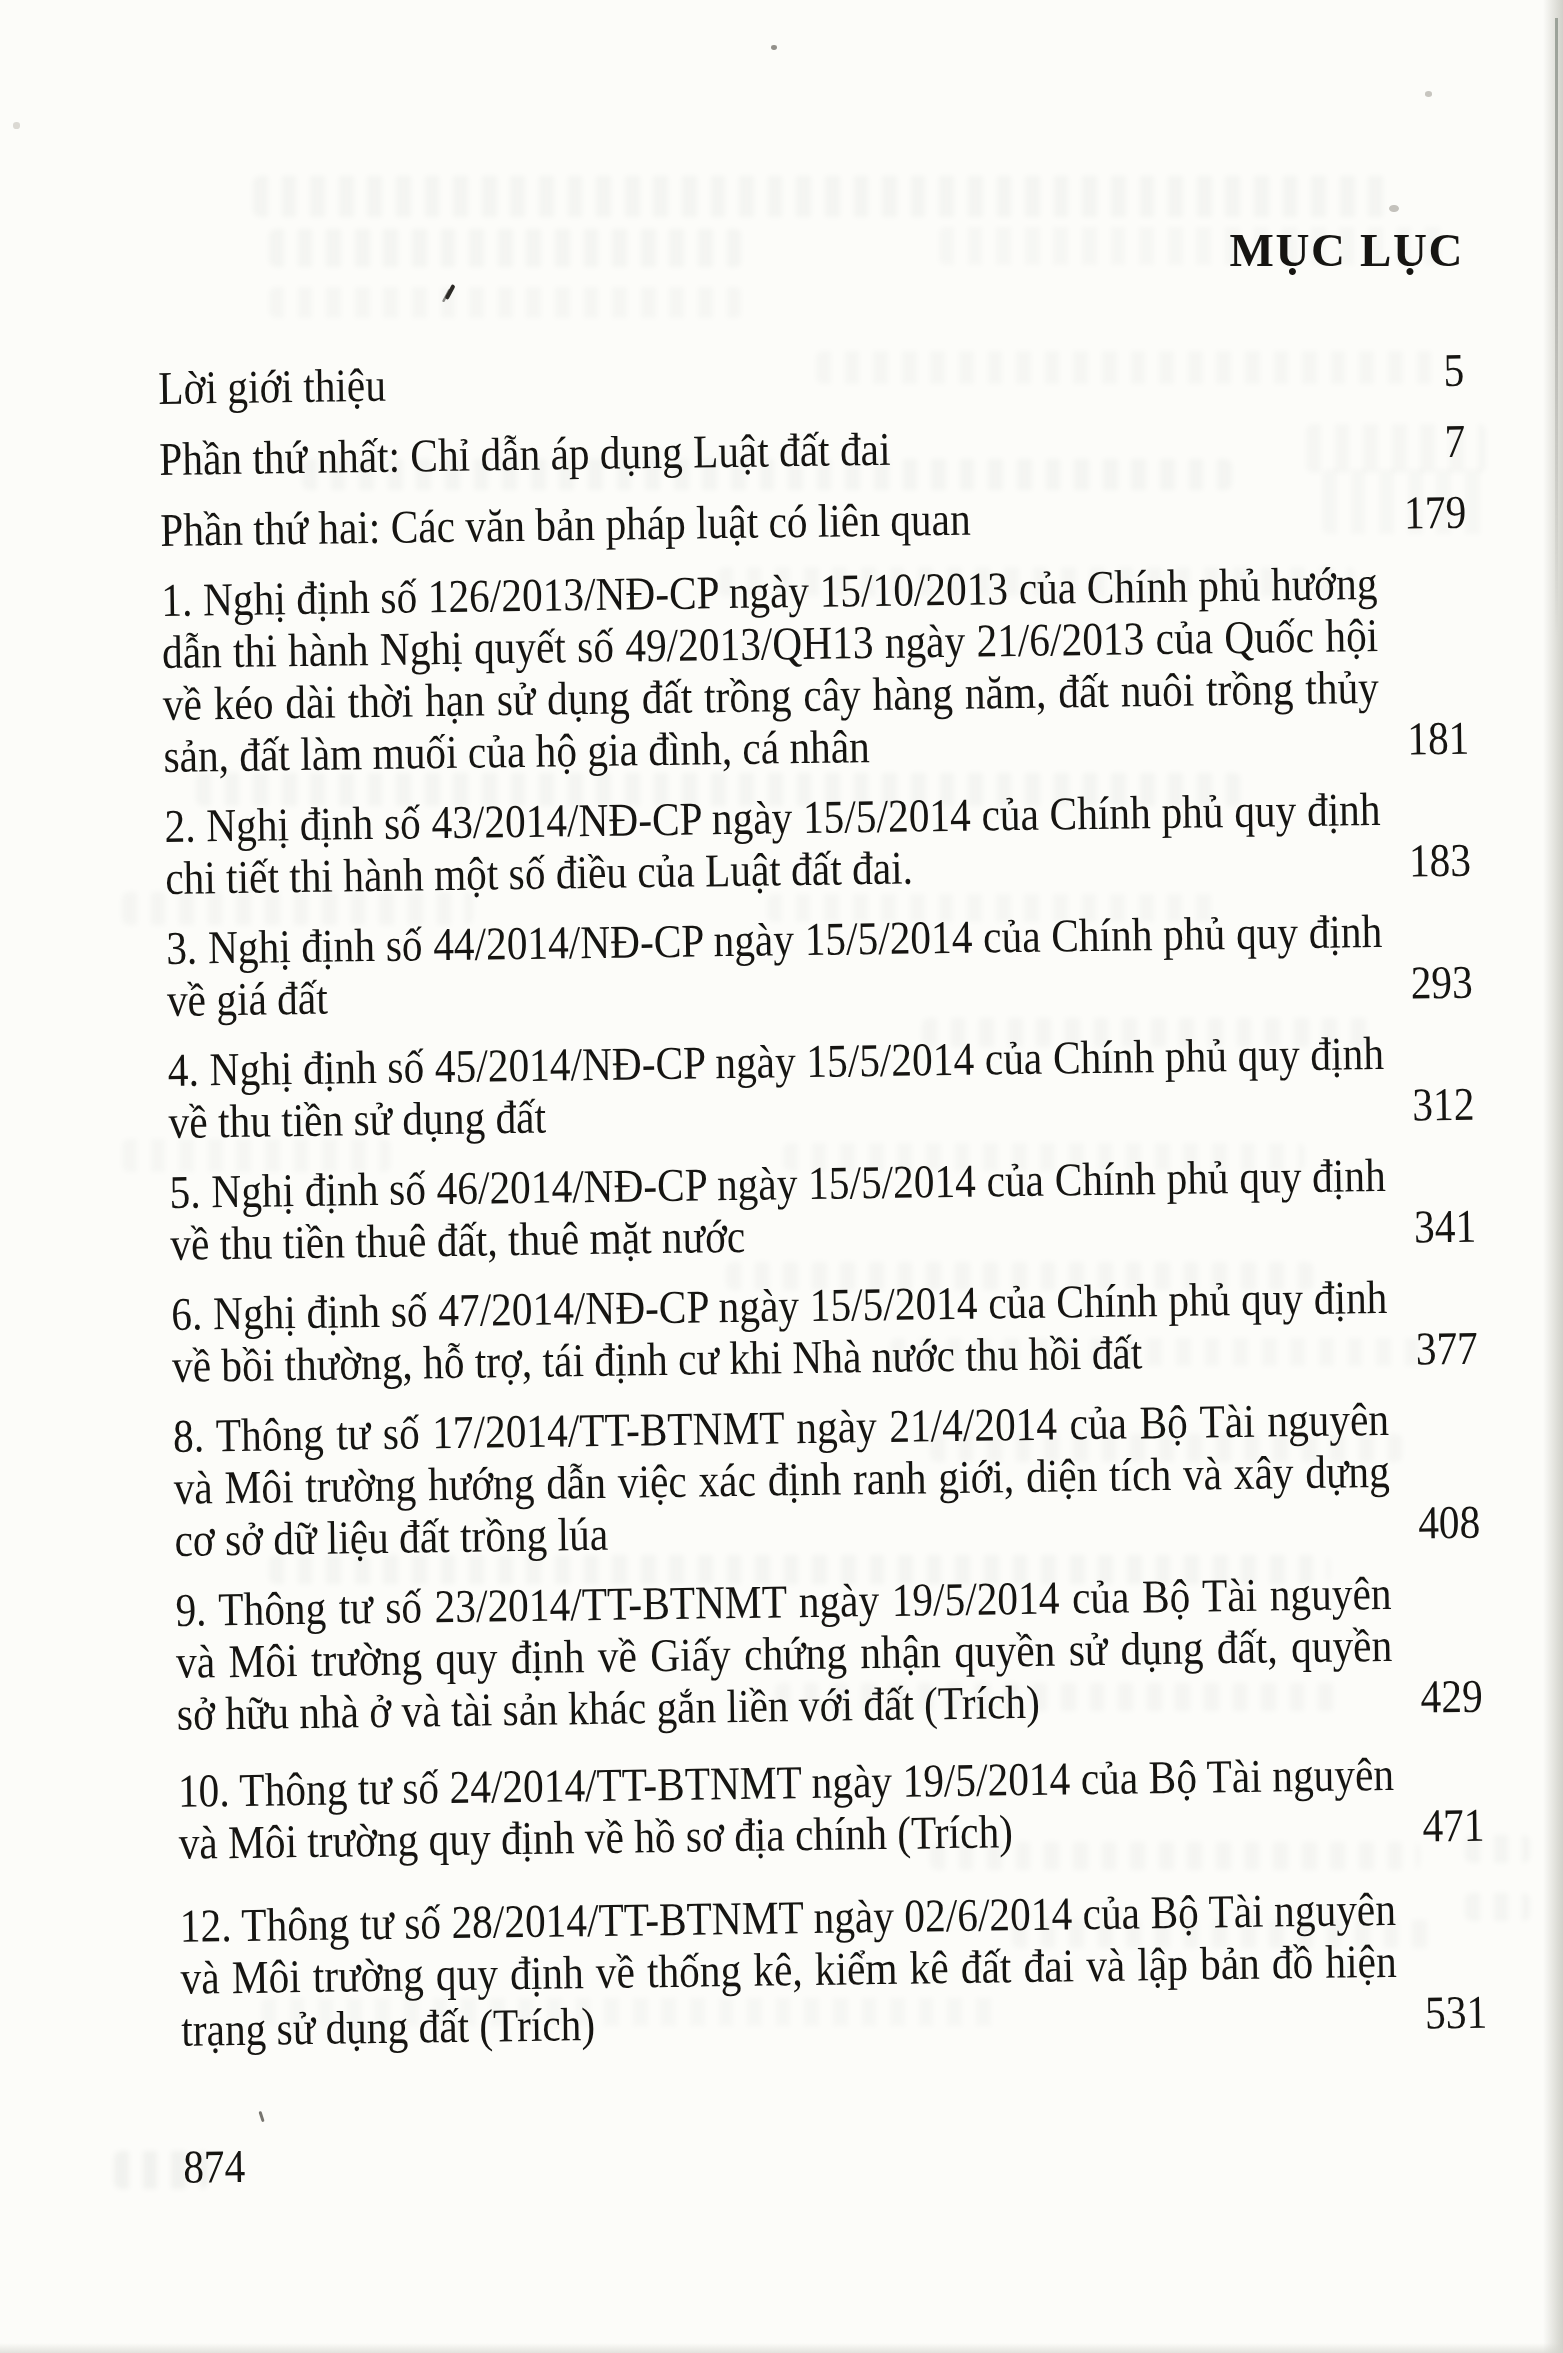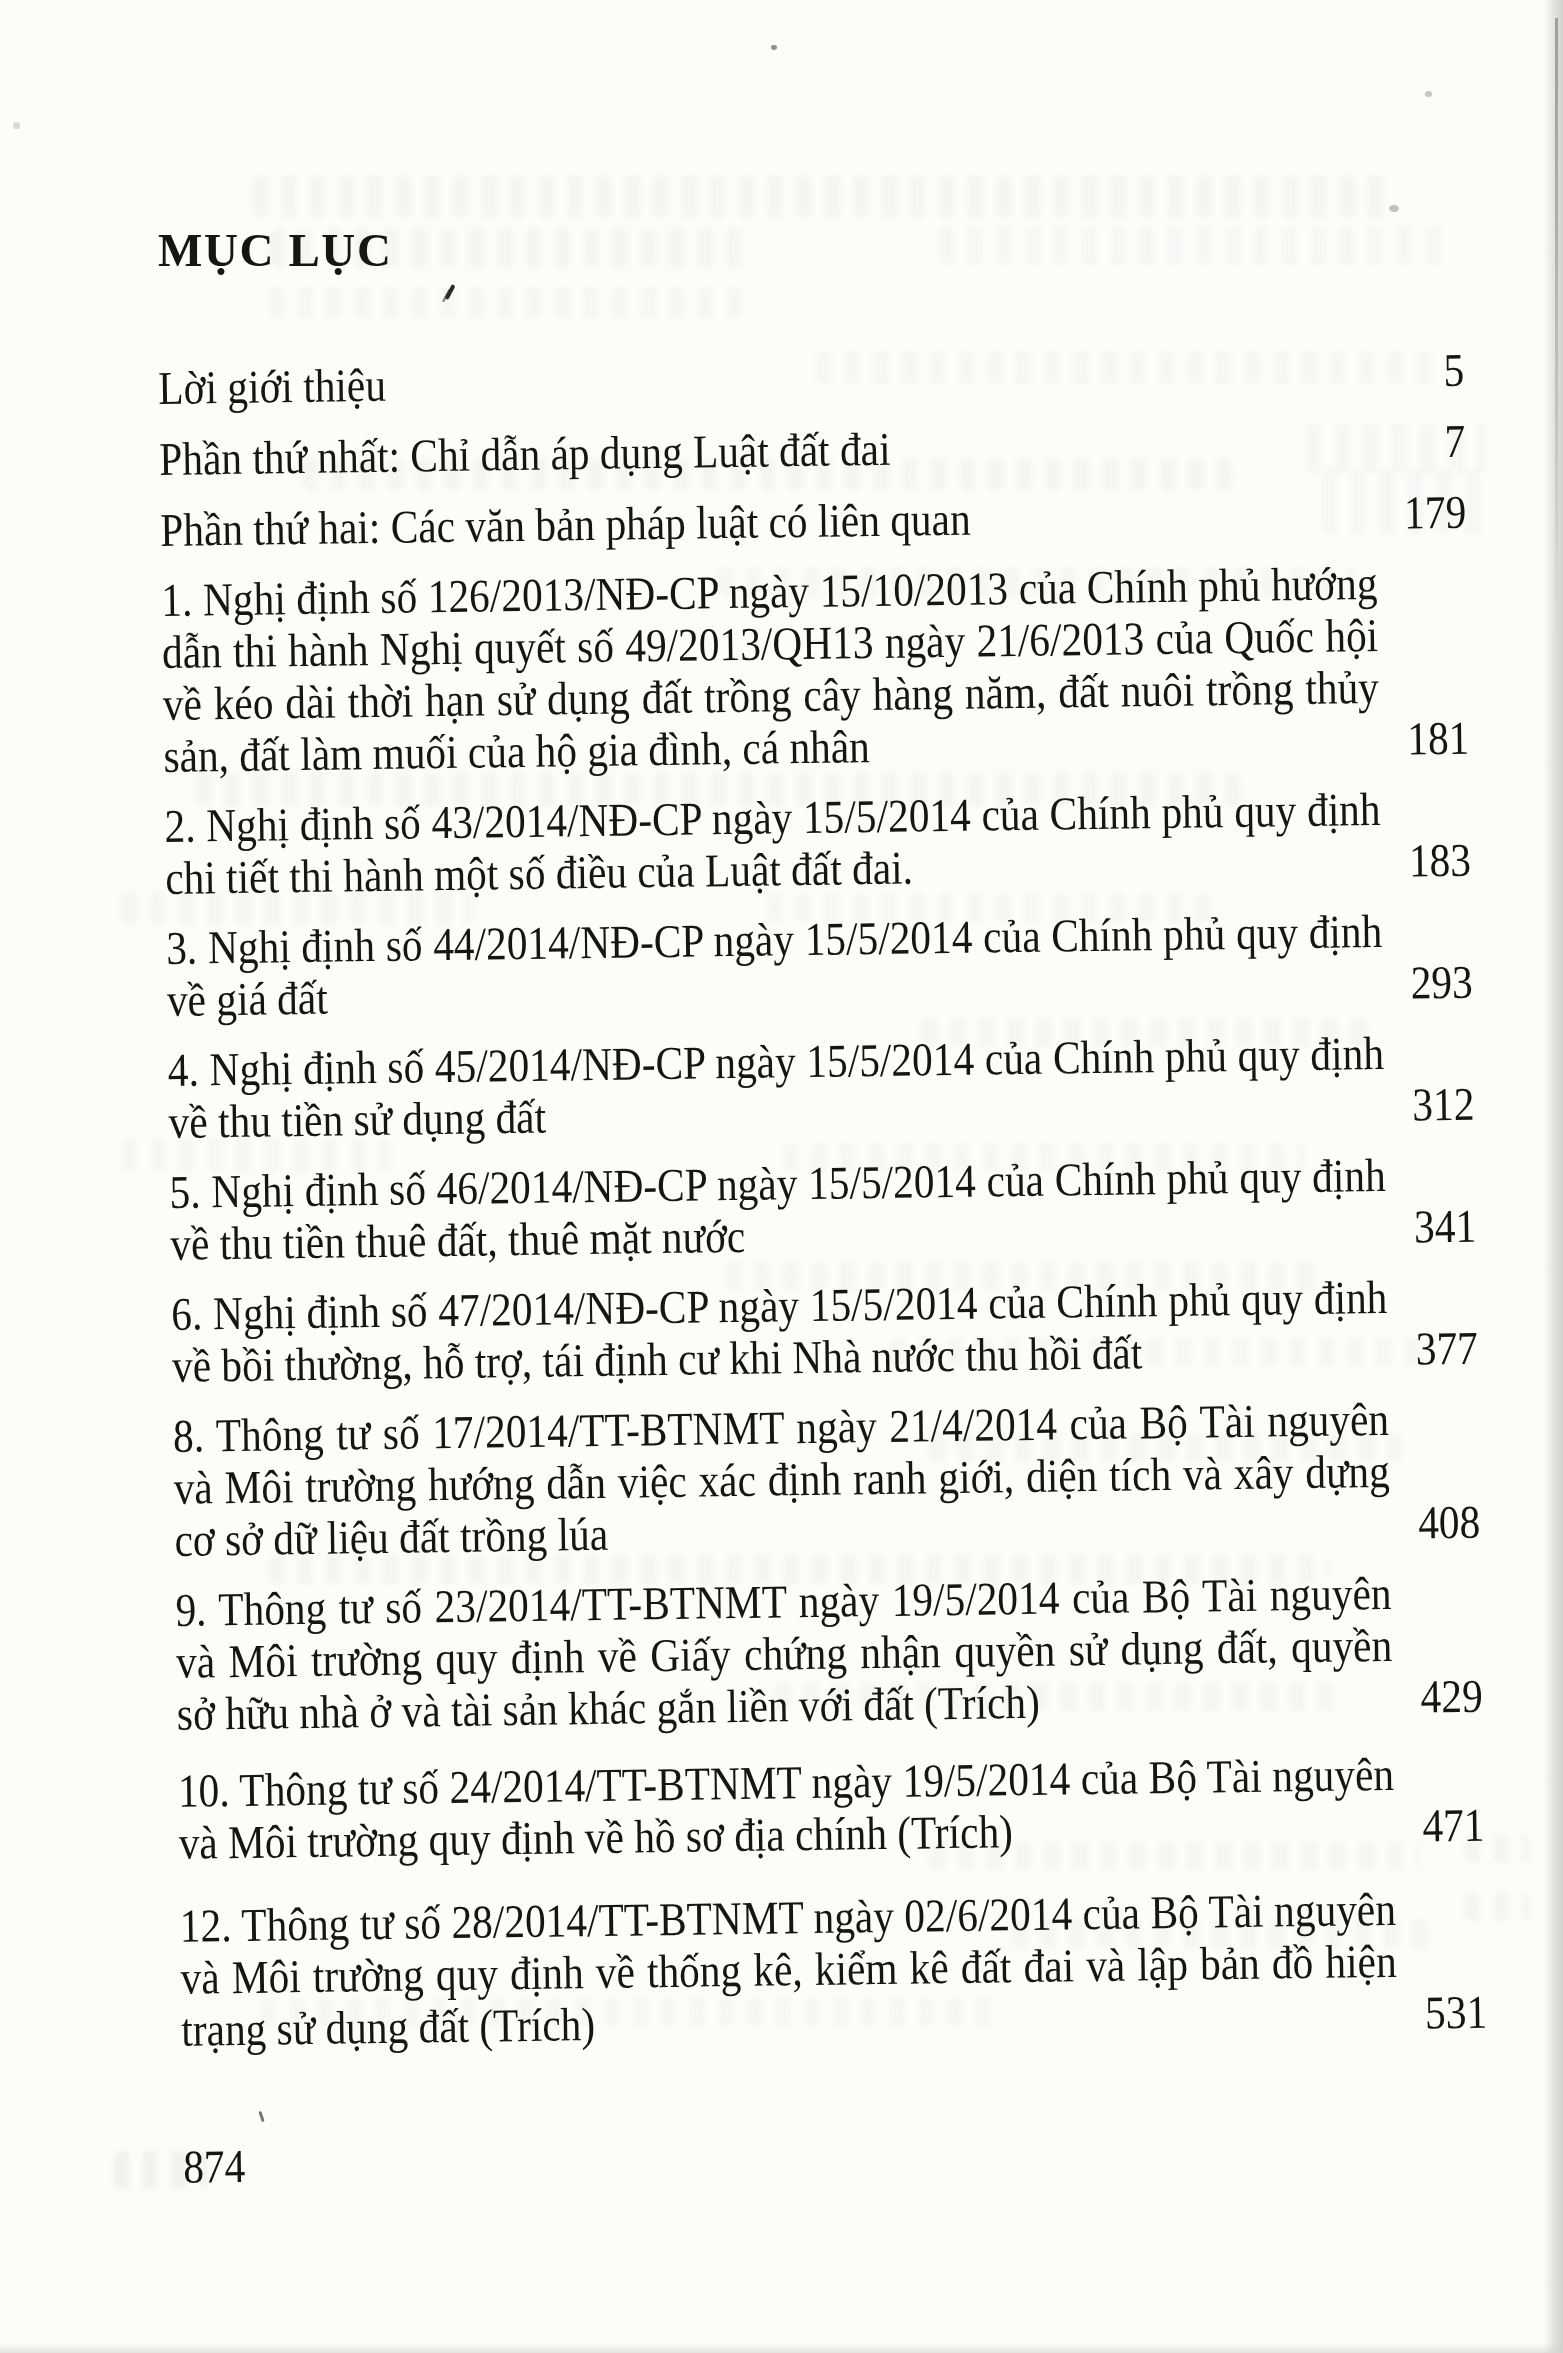--- a/index.html
+++ b/index.html
@@ -4,21 +4,21 @@
 <style>
   html,body{margin:0;padding:0;background:#d8d8d3;}
   .page{
     position:relative;width:1564px;height:2354px;margin:0 auto;
     background:#fcfcf9;overflow:hidden;
     font-family:"Liberation Serif","DejaVu Serif",serif;
     color:#161512;
   }
   .title{
     position:absolute;top:222px;left:158px;width:1306px;
-    text-align:left;font-size:47px;font-weight:bold;
+    text-align:right;font-size:47px;font-weight:bold;
     letter-spacing:1.6px;line-height:57px;white-space:nowrap;
   }
   .content{
     position:absolute;left:158px;top:362px;
     transform:rotate(-0.8deg);transform-origin:0 0;
   }
   .front-row{
     display:flex;justify-content:space-between;align-items:baseline;
     width:1484px;transform:scaleX(0.88);transform-origin:0 0;
     height:52px;line-height:52px;font-size:47px;

